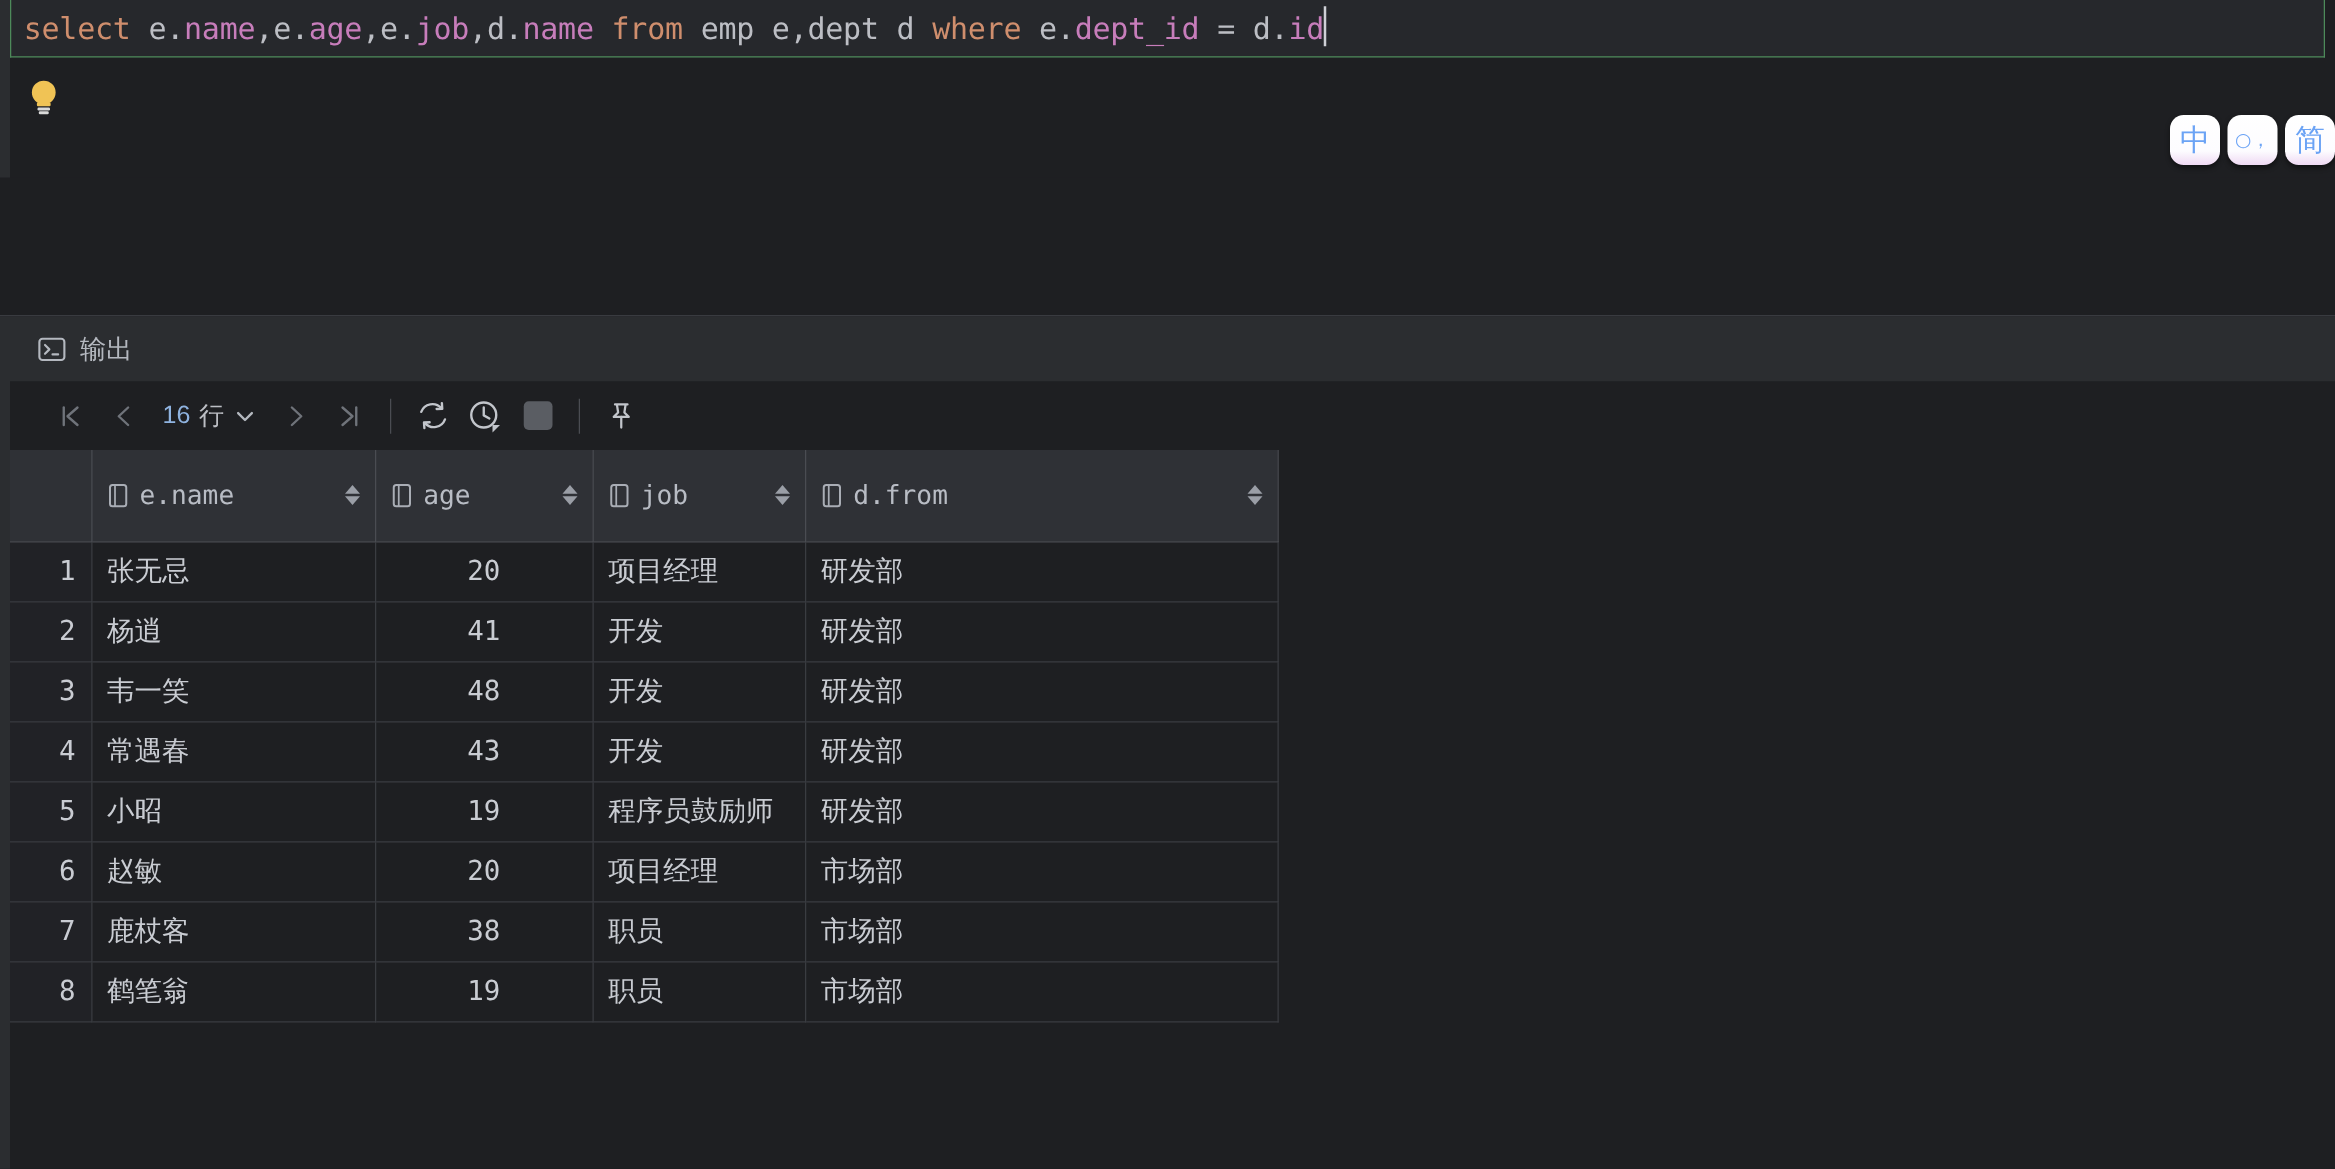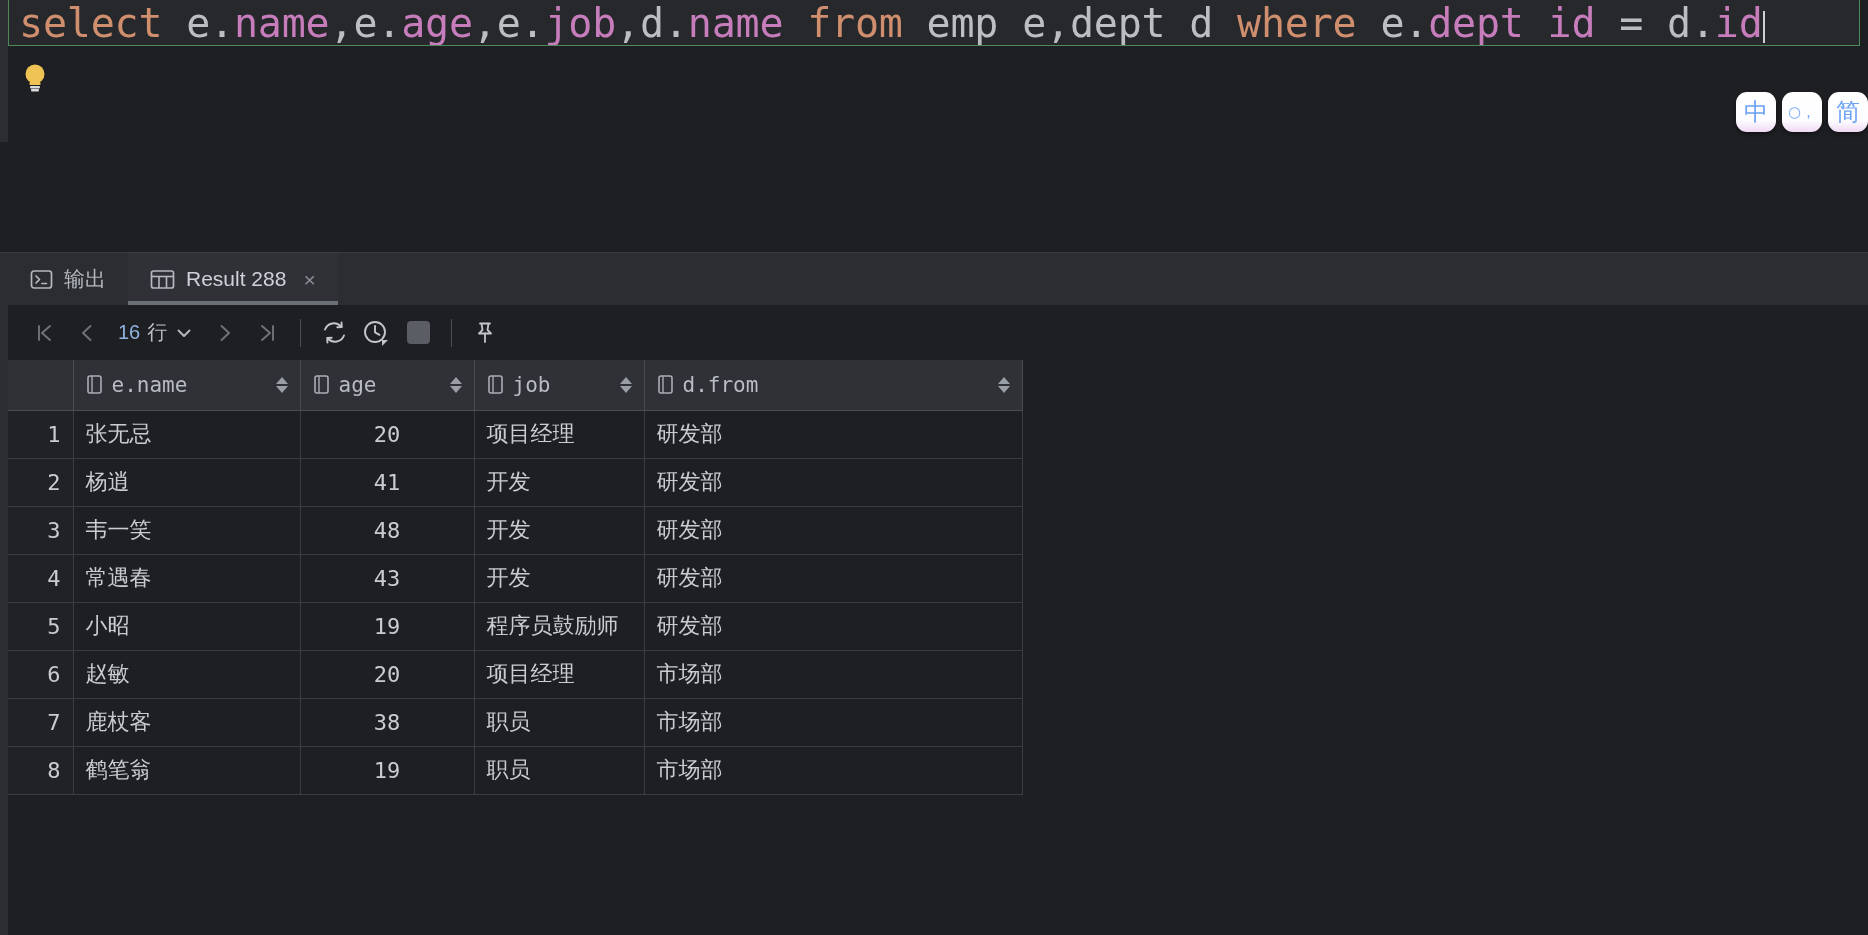--- a/index.html
+++ b/index.html
@@ -32,21 +32,21 @@
     border-top: none;
     background: #26282c;
     overflow: hidden;
   }
   .sql-line {
     position: absolute;
     left: 10px;
     top: 3px;
     white-space: pre;
     font-family: "DejaVu Sans Mono", "Liberation Mono", monospace;
-    font-size: 40px;
+    font-size: 24px;
     line-height: 40px;
     letter-spacing: -0.2px;
   }
   .kw  { color: #cf8e6d; }
   .ident { color: #bcbec4; }
   .fld { color: #c77dbb; }
   .punct { color: #bcbec4; }
   .caret {
     display: inline-block;
     width: 2px; height: 32px;
@@ -147,21 +147,21 @@
 
   
   .grid-toolbar {
     position: absolute;
     left: 8px; top: 52px;
     right: 0;
     height: 55px;
     background: #1e1f22;
     display: flex;
     align-items: center;
-    padding-left: 16px;
+    padding-left: 28px;
     gap: 0px;
   }
   .tb-btn {
     width: 42px; height: 42px;
     display: flex;
     align-items: center;
     justify-content: center;
     border-radius: 5px;
   }
   .rowcount {
@@ -192,21 +192,21 @@
     overflow: hidden;
     background: #1e1f22;
   }
   table.grid {
     border-collapse: collapse;
     table-layout: fixed;
     width: 1014px;
     font-family: "DejaVu Sans Mono", "Liberation Mono", monospace;
   }
   table.grid thead th {
-    height: 50px;
+    height: 73px;
     background: #2f3136;
     border-right: 1px solid #4a4c52;
     border-bottom: 1px solid #4a4c52;
     padding: 0 12px;
     font-weight: normal;
   }
   th.rownum-head {
     width: 65px;
     border-right: 1px solid #4a4c52;
   }
@@ -308,32 +308,20 @@
       <span>
         <svg width="23" height="23" viewBox="0 0 23 23">
           <rect x="1.5" y="3" width="20" height="17" rx="2.5" fill="none" stroke="#b4b8bf" stroke-width="1.7"></rect>
           <path d="M6 8 L9.5 11.5 L6 15" fill="none" stroke="#b4b8bf" stroke-width="1.7" stroke-linecap="round" stroke-linejoin="round"></path>
           <path d="M12 15.5 L16.5 15.5" stroke="#b4b8bf" stroke-width="1.7" stroke-linecap="round"></path>
         </svg>
       </span>
       <span class="tab-label">输出</span>
     </div>
 
-    <div class="tab active">
-      <span>
-        <svg width="25" height="23" viewBox="0 0 25 23">
-          <rect x="1.5" y="3" width="22" height="17" rx="2" fill="none" stroke="#b4b8bf" stroke-width="1.7"></rect>
-          <path d="M1.5 8.5 H23.5" stroke="#b4b8bf" stroke-width="1.6"></path>
-          <path d="M9 8.5 V20" stroke="#b4b8bf" stroke-width="1.6"></path>
-          <path d="M16.5 8.5 V20" stroke="#b4b8bf" stroke-width="1.6"></path>
-        </svg>
-      </span>
-      <span class="tab-label">Result 288</span>
-      <span class="tab-close">×</span>
-    </div>
   </div>
 
   <div class="grid-toolbar">
     <div class="tb-btn">
       <svg width="24" height="24" viewBox="0 0 24 24">
         <path d="M6 5 V19" stroke="#6f737a" stroke-width="1.9" stroke-linecap="round"></path>
         <path d="M17 5 L9 12 L17 19" fill="none" stroke="#6f737a" stroke-width="1.9" stroke-linecap="round" stroke-linejoin="round"></path>
       </svg>
     </div>
     <div class="tb-btn">

